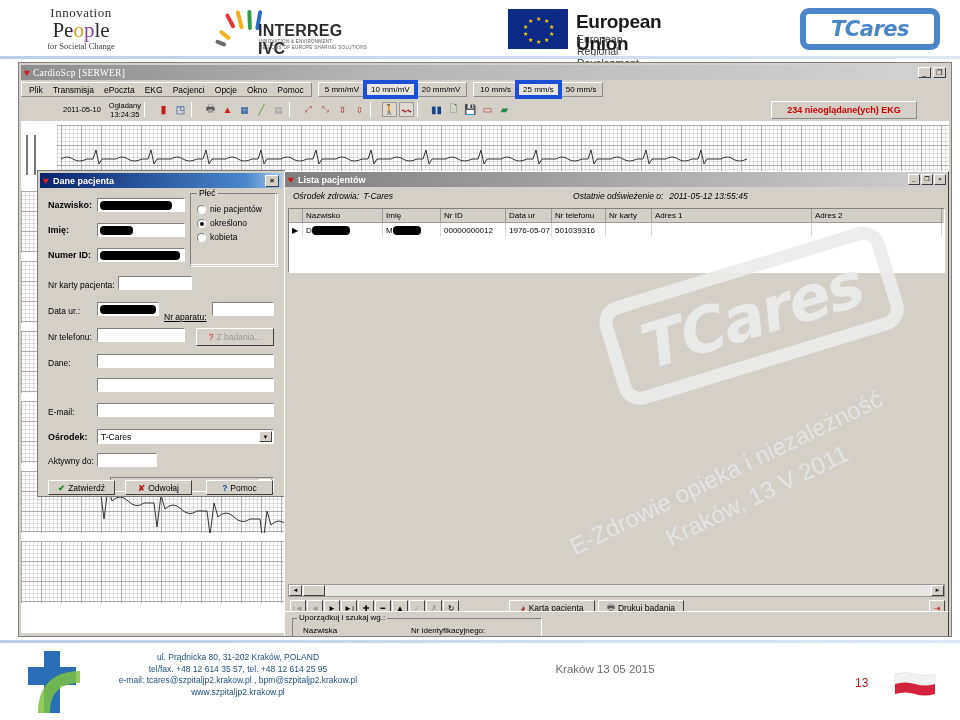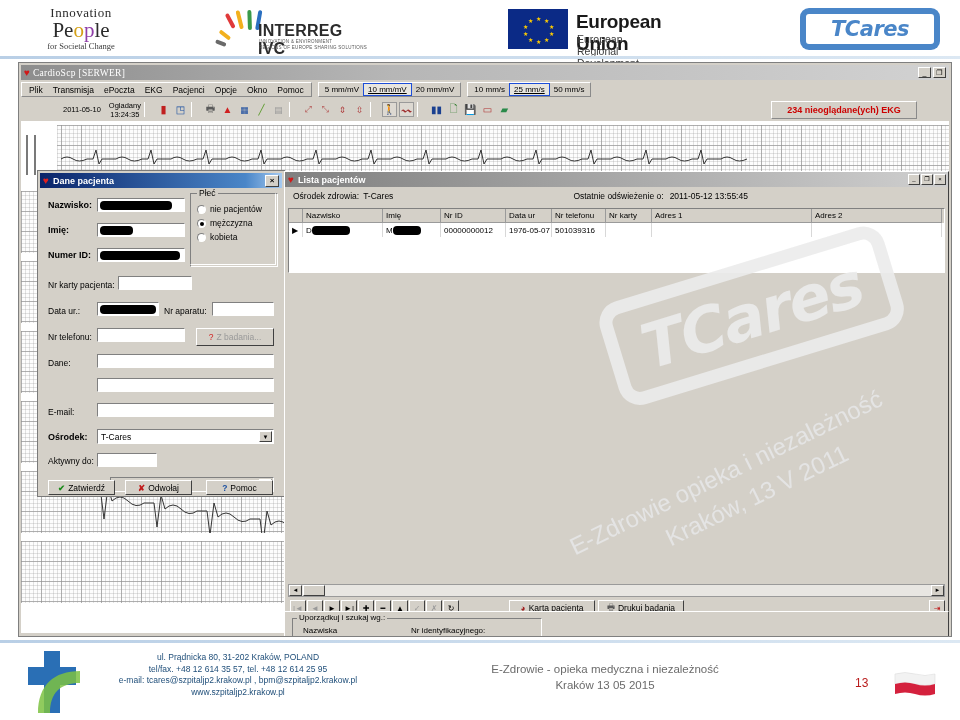--- a/index.html
+++ b/index.html
@@ -70,21 +70,21 @@
 
   
   #app-menurow {
     position:absolute; left:2px; top:18px; width:928px; height:17px;
     background:#d4d0c8; display:flex; align-items:center;
   }
   .menu-group { display:flex; align-items:center; height:15px;
      border:1px solid #fff; border-right-color:#8a8a8a; border-bottom-color:#8a8a8a; padding:0 2px; }
   .menu-item { font-size:8.5px; color:#000; padding:1px 5px; white-space:nowrap; }
   .speed-btn { font-size:8px; padding:1px 4px; color:#000; white-space:nowrap; }
-  .speed-btn.sel { border:1px solid #1d4ed8; background:#e8e6e0;text-decoration:underline; }
+  .speed-btn.sel { border:4px solid #1d4ed8; background:#e8e6e0; }
 
   
   #app-toolbar {
     position:absolute; left:2px; top:36px; width:928px; height:21px;
     background:#d4d0c8; display:flex; align-items:center; padding-left:2px;
   }
   .tb-datetime { font-size:7.5px; color:#000; line-height:9px; text-align:center; margin-left:40px;}
   .tb-ogl { font-size:7.5px; color:#000; line-height:9px; text-align:center; margin-left:8px;}
   .tb-icons { display:flex; align-items:center; gap:2px; margin-left:8px; }
   .tbi { width:15px; height:15px; border:1px solid transparent; display:flex;
@@ -176,21 +176,21 @@
   #win-lista .win-title {
     position:relative; height:15px; background:linear-gradient(to right,#808080,#a8a8a8 50%,#cfcfcf);
     display:flex; align-items:center; padding-left:3px;
   }
   #win-lista .win-title .heart { color:#d01818; font-size:10px; margin-right:4px; }
   #win-lista .win-title .t { color:#fff; font-size:9px; font-weight:bold; }
   #win-lista .winbtns { position:absolute; right:2px; top:2px; display:flex; gap:1px; }
   #win-lista .winbtns .wb { width:12px; height:11px; background:#d4d0c8;
      border:1px solid #fff; border-right-color:#404040; border-bottom-color:#404040;
      font-size:6px; text-align:center; line-height:9px; }
-  #lista-info { height:18px; display:flex; align-items:center; font-size:8.5px; padding:0 8px; }
+  #lista-info { height:18px; display:flex; align-items:center; font-size:8.5px; padding:0 8px;font-style:italic; }
   #lista-info .lbl2 { margin-left:180px; }
 
   #grid {
     position:absolute; left:3px; top:36px; width:657px; height:65px;
     background:#fff; border:1px solid #808080; border-right-color:#fff; border-bottom-color:#fff;
     overflow:hidden;
   }
   #grid .grid-head { display:flex; height:14px; background:#d4d0c8; }
   #grid .gh { font-size:8px; border-right:1px solid #9a9a9a; border-bottom:1px solid #9a9a9a;
       padding-left:3px; display:flex; align-items:center; background:#d4d0c8; overflow:hidden; white-space:nowrap;}
@@ -473,21 +473,21 @@
         <div class="gb" style="left:150px;top:5px;width:88px;height:74px;">
           <div class="gb-in"></div>
           <div class="gb-title">Płeć</div>
           <div style="position:absolute;left:6px;top:10px;">
             <div class="radio-row">
               <span class="radio"></span>
               <span class="radio-lab">nie pacjentów</span>
             </div>
             <div class="radio-row">
               <span class="radio on"></span>
-              <span class="radio-lab">mężczyzna</span>
+              <span class="radio-lab">określono</span>
             </div>
             <div class="radio-row">
               <span class="radio"></span>
               <span class="radio-lab">kobieta</span>
             </div>
           </div>
         </div>
 
         <div style="position:absolute;left:8px;top:12px;" class="f-lab bold">Nazwisko:</div>
         <div class="f-in" style="position:absolute;left:57px;top:10px;width:88px;">
@@ -504,21 +504,21 @@
           <span class="redact" style="width:80px;"></span>
         </div>
 
         <div style="position:absolute;left:8px;top:92px;" class="f-lab">Nr karty pacjenta:</div>
         <div class="f-in" style="position:absolute;left:78px;top:88px;width:74px;"></div>
 
         <div style="position:absolute;left:8px;top:118px;" class="f-lab">Data ur.:</div>
         <div class="f-in" style="position:absolute;left:57px;top:114px;width:62px;">
           <span class="redact" style="width:58px;"></span>
         </div>
-        <div style="position:absolute;left:124px;top:118px;" class="f-lab">Nr aparatu:</div>
+        <div style="position:absolute;left:124px;top:124px;text-decoration:underline;" class="f-lab">Nr aparatu:</div>
         <div class="f-in" style="position:absolute;left:172px;top:114px;width:62px;"></div>
 
         <div style="position:absolute;left:8px;top:144px;" class="f-lab">Nr telefonu:</div>
         <div class="f-in" style="position:absolute;left:57px;top:140px;width:88px;"></div>
         <div class="btn3d disabled" style="position:absolute;left:156px;top:140px;width:78px;">
           <span style="color:#d02020;">?</span>
           <span>Z badania...</span>
         </div>
 
         <div style="position:absolute;left:8px;top:170px;" class="f-lab">Dane:</div>
@@ -671,21 +671,20 @@
     </svg>
 
     <div id="hosp">
       <div>ul. Prądnicka 80, 31-202 Kraków, POLAND</div>
       <div>tel/fax. +48 12 614 35 57, tel. +48 12 614 25 95</div>
       <div>e-mail: tcares@szpitaljp2.krakow.pl , bpm@szpitaljp2.krakow.pl</div>
       <div>www.szpitaljp2.krakow.pl</div>
     </div>
 
     <div id="conf">
-      <div>E-Zdrowie - opieka medyczna i niezależność</div>
       <div>Kraków 13 05 2015</div>
     </div>
 
     <div id="pageno">13</div>
 
     <svg id="flag" viewBox="0 0 44 26">
       <path d="M2 3 Q12 0 22 3 T42 3 L42 13 Q32 16 22 13 T2 13 Z" fill="#f2f2f2" stroke="#dcdcdc" stroke-width="0.6"></path>
       <path d="M2 13 Q12 10 22 13 T42 13 L42 23 Q32 26 22 23 T2 23 Z" fill="#d4213d"></path>
     </svg>
   </div>

